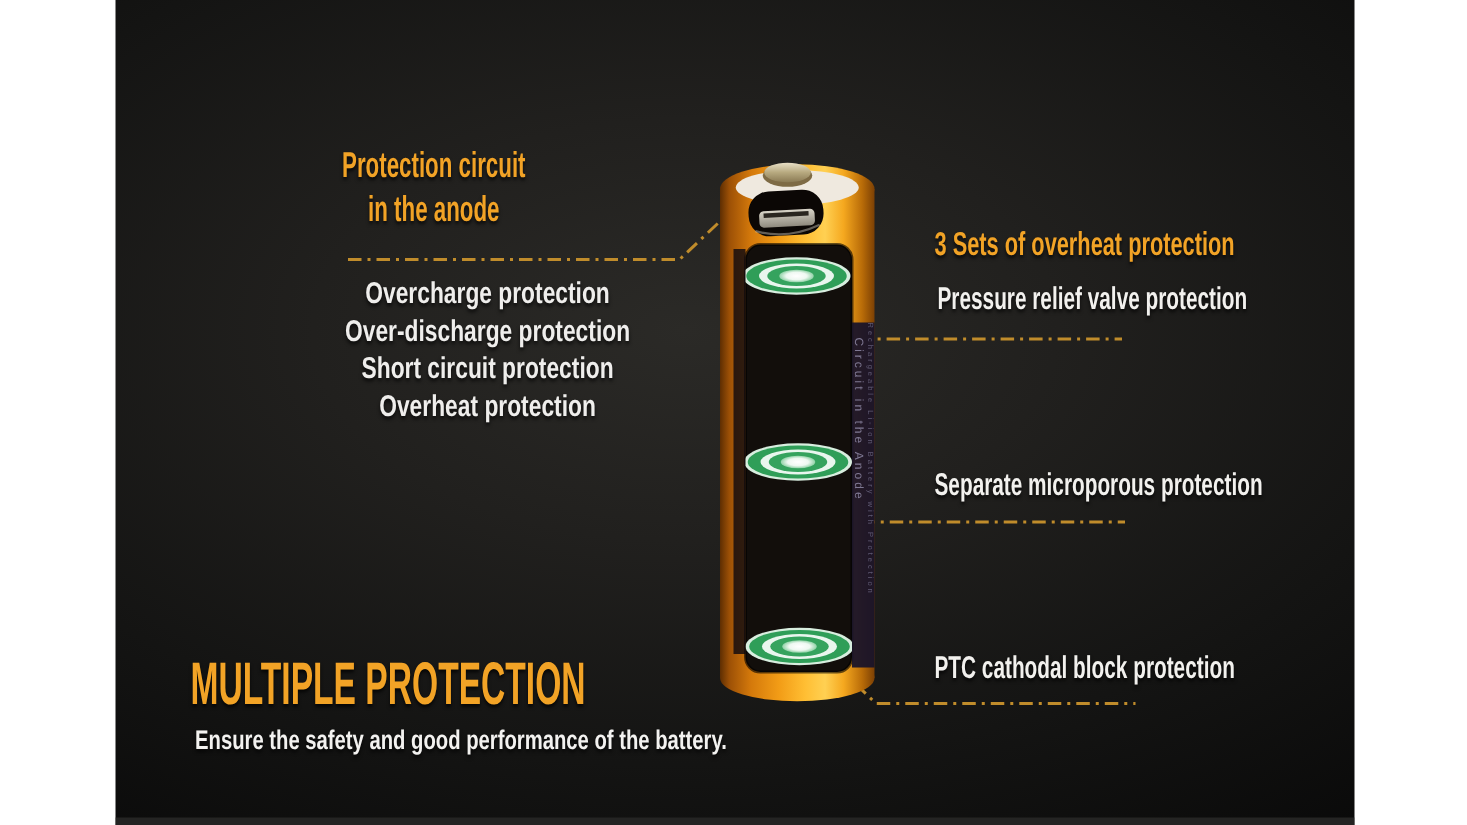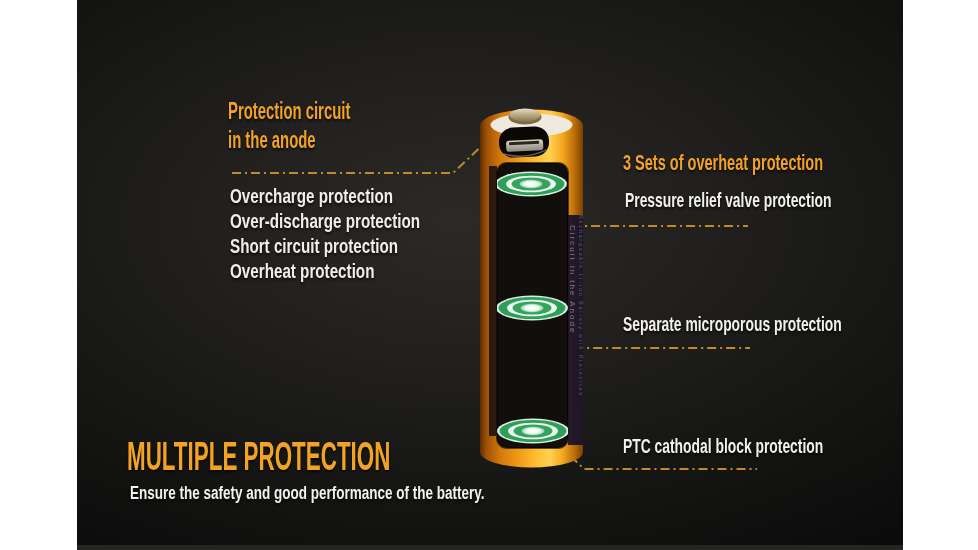--- a/index.html
+++ b/index.html
@@ -9,20 +9,21 @@
     font-family: "Liberation Sans", sans-serif;
     overflow: hidden;
     position: relative;
   }
   .panel {
     position: absolute; left: 77px; top: 0;
     width: 826px; height: 550px;
     background: radial-gradient(ellipse 100% 85% at 46% 40%,
                 #2b2a27 0%, #21201e 30%, #141413 62%, #070707 97%);
     overflow: hidden;
+    text-align: center;
   }
   .bottom-edge {
     position: absolute; left: 0; bottom: 0; width: 826px; height: 5px;
     background: #242423;
   }
   svg.lines {
     position: absolute; left: 0; top: 0; width: 826px; height: 550px;
   }
   svg.battery {
     position: absolute; left: 396px; top: 100px; width: 120px; height: 380px;

